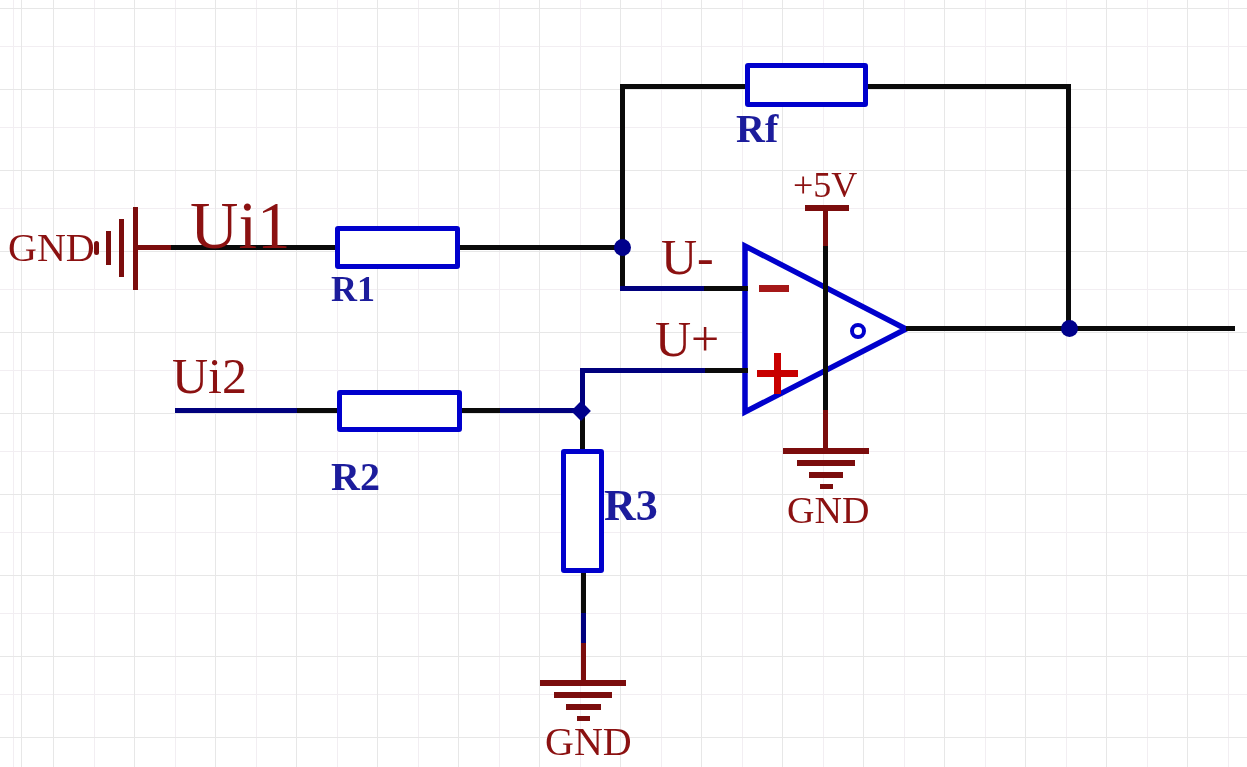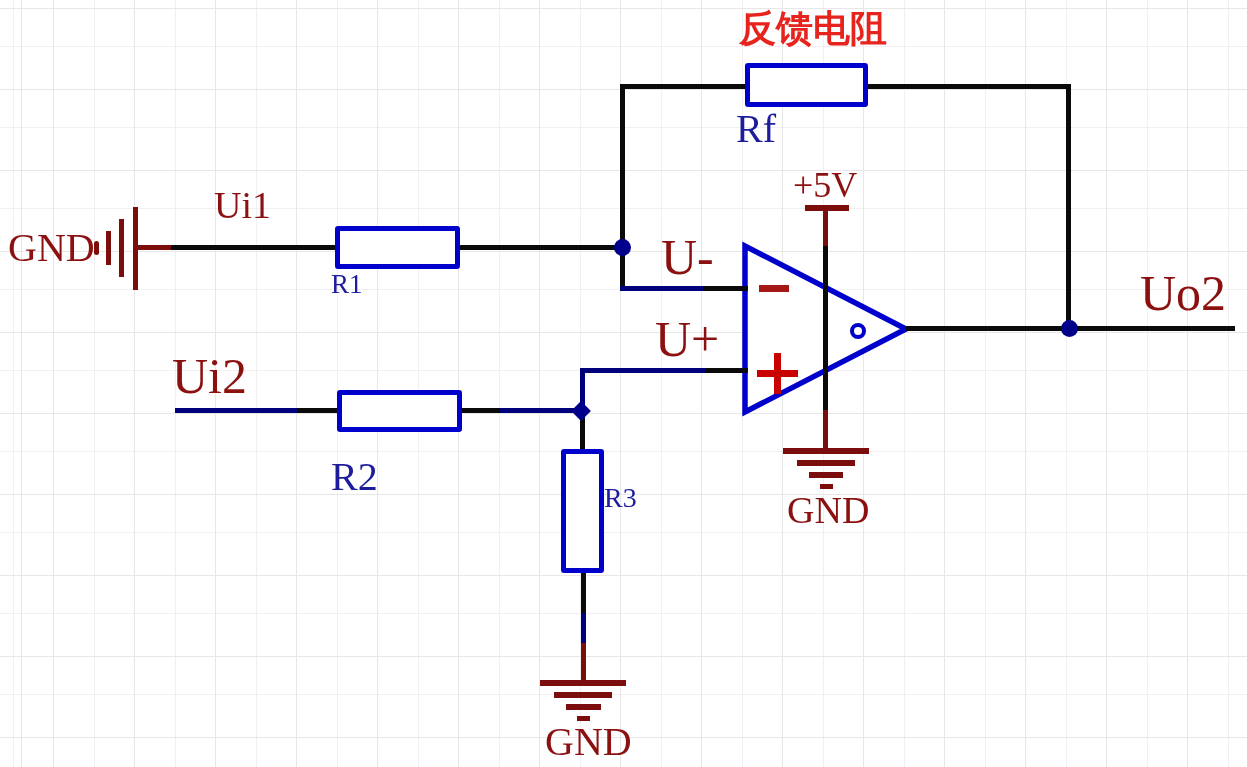--- a/index.html
+++ b/index.html
@@ -24,21 +24,21 @@
   .dot{
     position:absolute;width:17px;height:17px;border-radius:50%;
     background:var(--junction-navy,#00008b);
   }
   .diamond{
     position:absolute;width:14px;height:14px;border-radius:0;
     background:var(--junction-navy,#00008b);transform:rotate(45deg);
   }
   .lbl{position:absolute;line-height:1;white-space:nowrap;}
   .maroon{color:var(--label-maroon,#8b1111);}
-  .navy{color:var(--designator-navy,#1c1c9c);}
+  .navy{color:var(--designator-navy,#1c1c9c);font-weight:bold;}
   .title{
     font-family:"DejaVu Sans", sans-serif;font-weight:bold;
     color:var(--title-red,#e6231c);
   }
   .ocircle{
     position:absolute;width:16px;height:16px;border-radius:50%;
     border:4px solid var(--component-blue,#0000cc);background:#fff;box-sizing:border-box;
   }
   svg{position:absolute;left:0;top:0;}
 </style>
@@ -106,30 +106,28 @@
 
   <div class="dot" style="left:614px;top:239px;"></div>
   <div class="diamond" style="left:574px;top:404px;"></div>
   <div class="dot" style="left:1061px;top:320px;"></div>
 
   <div class="w" style="left:759px;top:285px;width:30px;height:7px;background:var(--pin-minus-red,#a51818);"></div>
   <div class="w" style="left:757px;top:370px;width:41px;height:7px;background:var(--pin-plus-red,#c80000);"></div>
   <div class="w" style="left:774px;top:353px;width:7px;height:41px;background:var(--pin-plus-red,#c80000);"></div>
   <div class="ocircle" style="left:850px;top:323px;"></div>
 
-  <div class="lbl title" style="left:739px;top:10px;font-size:37px;">反馈电阻</div>
 
   <div class="lbl maroon" style="left:8px;top:228px;font-size:40px;">GND</div>
-  <div class="lbl maroon" style="left:190px;top:186px;font-size:38px;margin-left:24px;">Ui1</div>
+  <div class="lbl maroon" style="left:190px;top:192px;font-size:67px;">Ui1</div>
   <div class="lbl maroon" style="left:172px;top:351px;font-size:50px;">Ui2</div>
-  <div class="lbl maroon" style="left:1140px;top:268px;font-size:50px;">Uo2</div>
   <div class="lbl maroon" style="left:661px;top:232px;font-size:50px;">U-</div>
   <div class="lbl maroon" style="left:655px;top:314px;font-size:50px;">U+</div>
   <div class="lbl maroon" style="left:793px;top:167px;font-size:36px;">+5V</div>
   <div class="lbl maroon" style="left:787px;top:491px;font-size:38px;">GND</div>
   <div class="lbl maroon" style="left:545px;top:722px;font-size:40px;">GND</div>
 
   <div class="lbl navy" style="left:736px;top:109px;font-size:40px;">Rf</div>
-  <div class="lbl navy" style="left:331px;top:271px;font-size:27px;">R1</div>
+  <div class="lbl navy" style="left:331px;top:271px;font-size:36px;">R1</div>
   <div class="lbl navy" style="left:331px;top:433px;font-size:40px;margin-top:24px;">R2</div>
-  <div class="lbl navy" style="left:604px;top:484px;font-size:28px;text-align:center;">R3</div>
+  <div class="lbl navy" style="left:604px;top:484px;font-size:44px;text-align:center;">R3</div>
 
 </div>
 
 </body></html>

